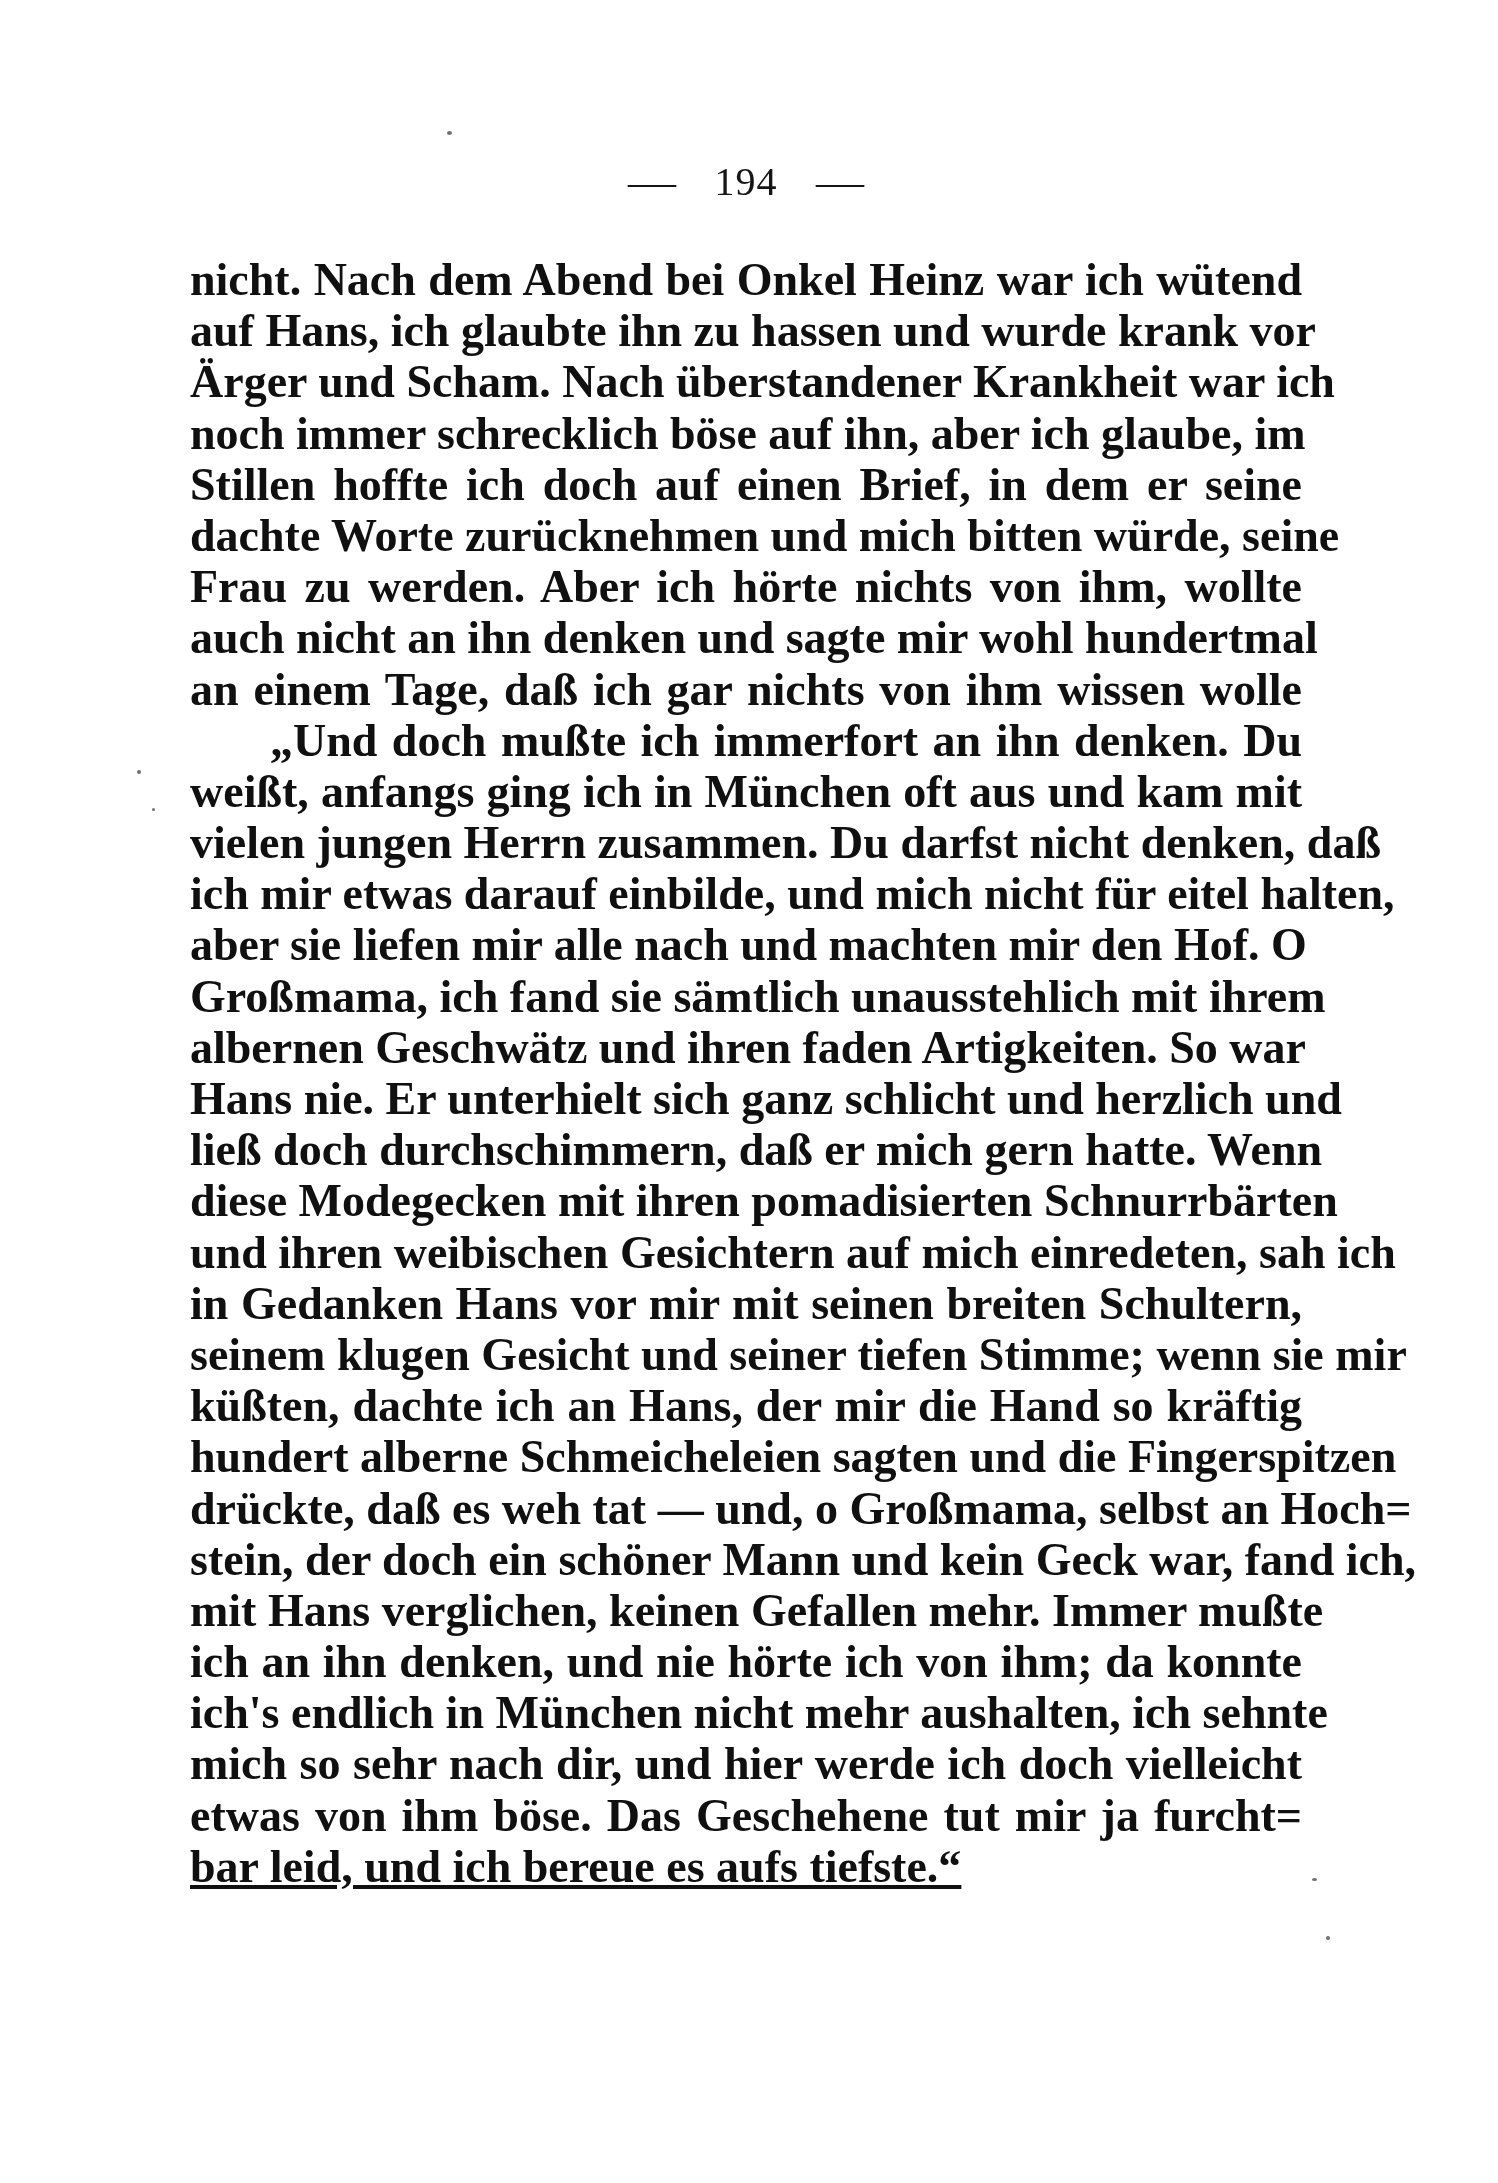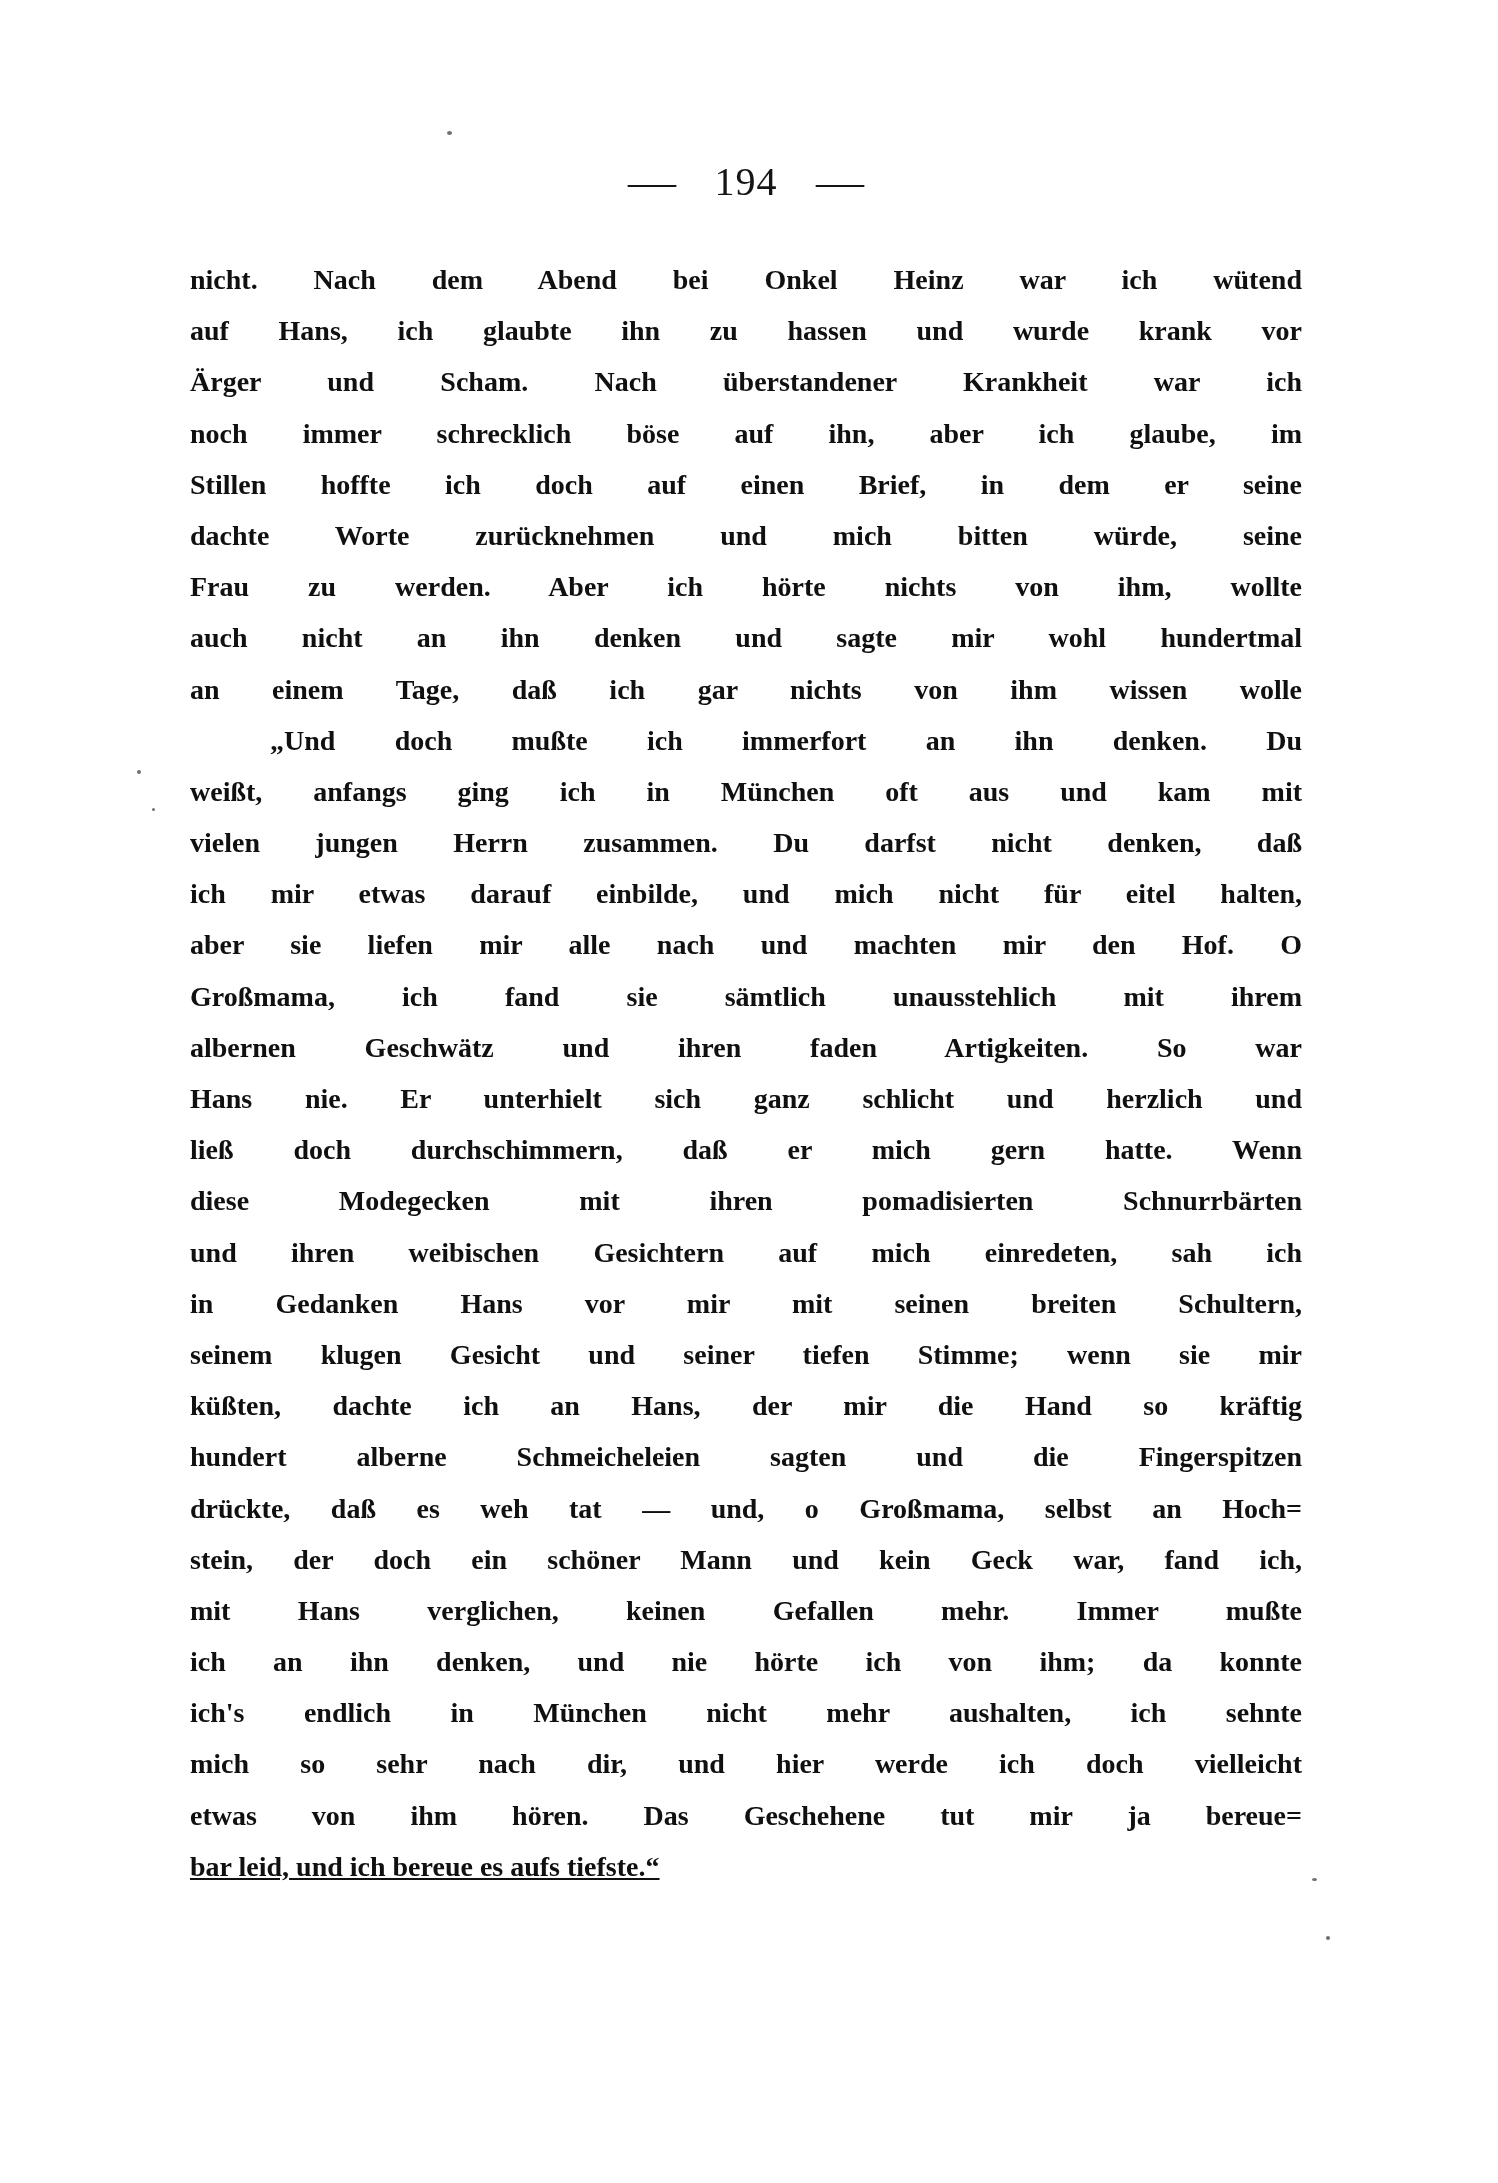--- a/index.html
+++ b/index.html
@@ -31,21 +31,21 @@
     letter-spacing: 1px;
   }
   .running-head .dash {
     transform: scaleX(1.2);
   }
   .text-block {
     position: absolute;
     left: 190px;
     top: 254px;
     width: 1112px;
-    font-size: 28px;
+    font-size: 46px;
     line-height: 51.2px;
     font-weight: bold;
     color: #101010;
   }
   .line {
     text-align: justify;
     text-align-last: justify;
     height: 51.2px;
     white-space: nowrap;
   }
@@ -97,21 +97,21 @@
       <div class="line">in Gedanken Hans vor mir mit seinen breiten Schultern,</div>
       <div class="line">seinem klugen Gesicht und seiner tiefen Stimme; wenn sie mir</div>
       <div class="line">küßten, dachte ich an Hans, der mir die Hand so kräftig</div>
       <div class="line">hundert alberne Schmeicheleien sagten und die Fingerspitzen</div>
       <div class="line">drückte, daß es weh tat — und, o Großmama, selbst an Hoch=</div>
       <div class="line">stein, der doch ein schöner Mann und kein Geck war, fand ich,</div>
       <div class="line">mit Hans verglichen, keinen Gefallen mehr. Immer mußte</div>
       <div class="line">ich an ihn denken, und nie hörte ich von ihm; da konnte</div>
       <div class="line">ich's endlich in München nicht mehr aushalten, ich sehnte</div>
       <div class="line">mich so sehr nach dir, und hier werde ich doch vielleicht</div>
-      <div class="line">etwas von ihm hören. Das Geschehene tut mir ja bereue=</div>
+      <div class="line">etwas von ihm böse. Das Geschehene tut mir ja furcht=</div>
       <div class="line no-justify">bar leid, und ich bereue es aufs tiefste.“</div>
     </div>
 
   <div class="speck" style="left:447px; top:131px; width:5px; height:4px;"></div>
   <div class="speck" style="left:137px; top:770px; width:4px; height:4px;"></div>
   <div class="speck" style="left:152px; top:808px; width:3px; height:3px;"></div>
   <div class="speck" style="left:1312px; top:1878px; width:5px; height:3px;"></div>
   <div class="speck" style="left:1326px; top:1936px; width:4px; height:4px;"></div>
 
 </div>

